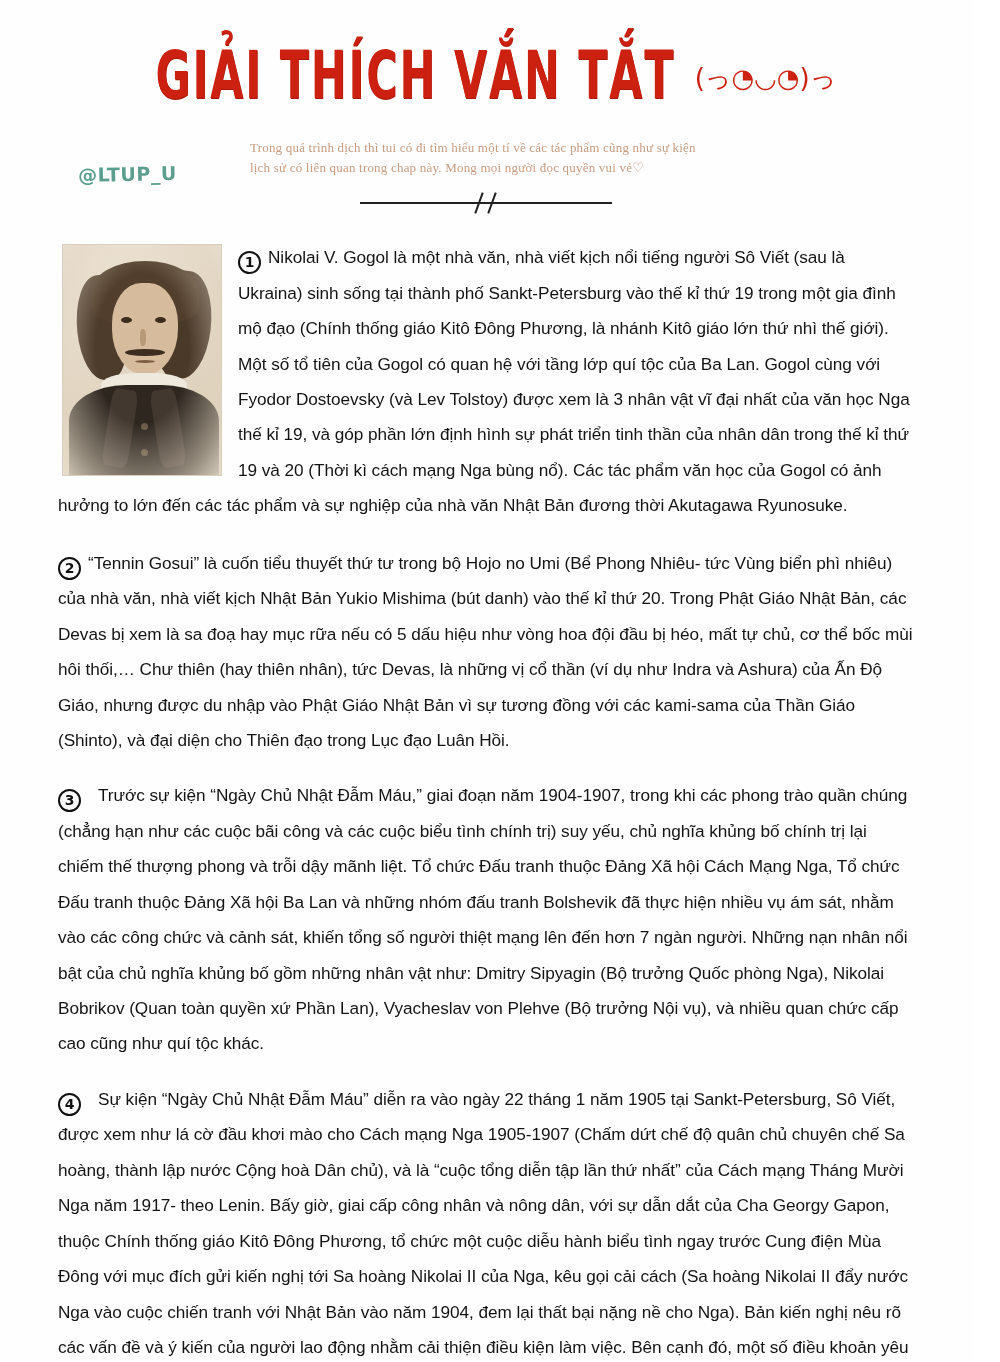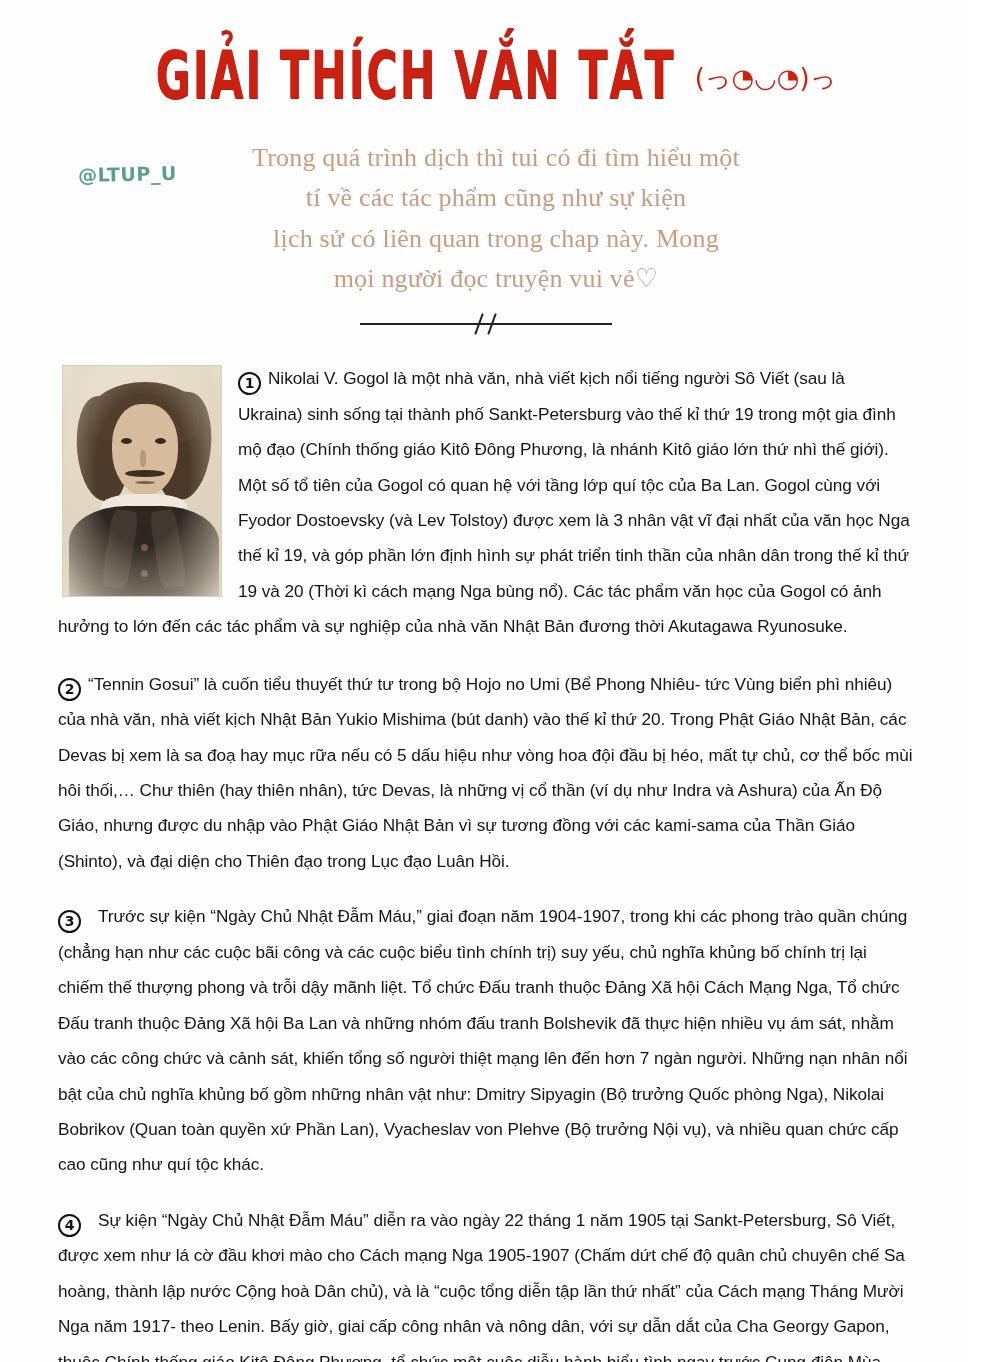--- a/index.html
+++ b/index.html
@@ -61,23 +61,23 @@
     font-family: "DejaVu Sans", sans-serif;
     font-weight: bold;
     font-size: 19px;
     color: #5b9e8e;
     letter-spacing: 0.5px;
     transform: rotate(-1.2deg);
   }
 
   .subtitle {
     margin-top: 36px;
-    text-align: center;
+    text-align: left;
     font-family: "Liberation Serif", serif;
-    font-size: 26px;
+    font-size: 13px;
     line-height: 1.55;
     color: #c79d82;
     padding: 0 230px 0 250px;
     letter-spacing: 0.2px;
   }
 
   .divider {
     margin: 14px auto 0;
     width: 252px;
     height: 22px;
@@ -242,21 +242,21 @@
 <div class="page">
 
   <div class="title-wrap">
     <span class="main-title">GIẢI THÍCH VẮN TẮT</span><span class="title-emote">(っ◔◡◔)っ</span>
   </div>
 
   <div class="handle">@LTUP_U</div>
 
   <div class="subtitle">
     <div>Trong quá trình dịch thì tui có đi tìm hiểu một tí về các tác phẩm cũng như sự kiện</div>
-    <div>lịch sử có liên quan trong chap này. Mong mọi người đọc truyện vui vẻ♡</div>
+    <div>lịch sử có liên quan trong chap này. Mong mọi người đọc quyền vui vẻ♡</div>
   </div>
 
   <div class="divider">
     <div class="bar"></div>
     <div class="slash s1"></div>
     <div class="slash s2"></div>
   </div>
 
   <div class="content">
 

